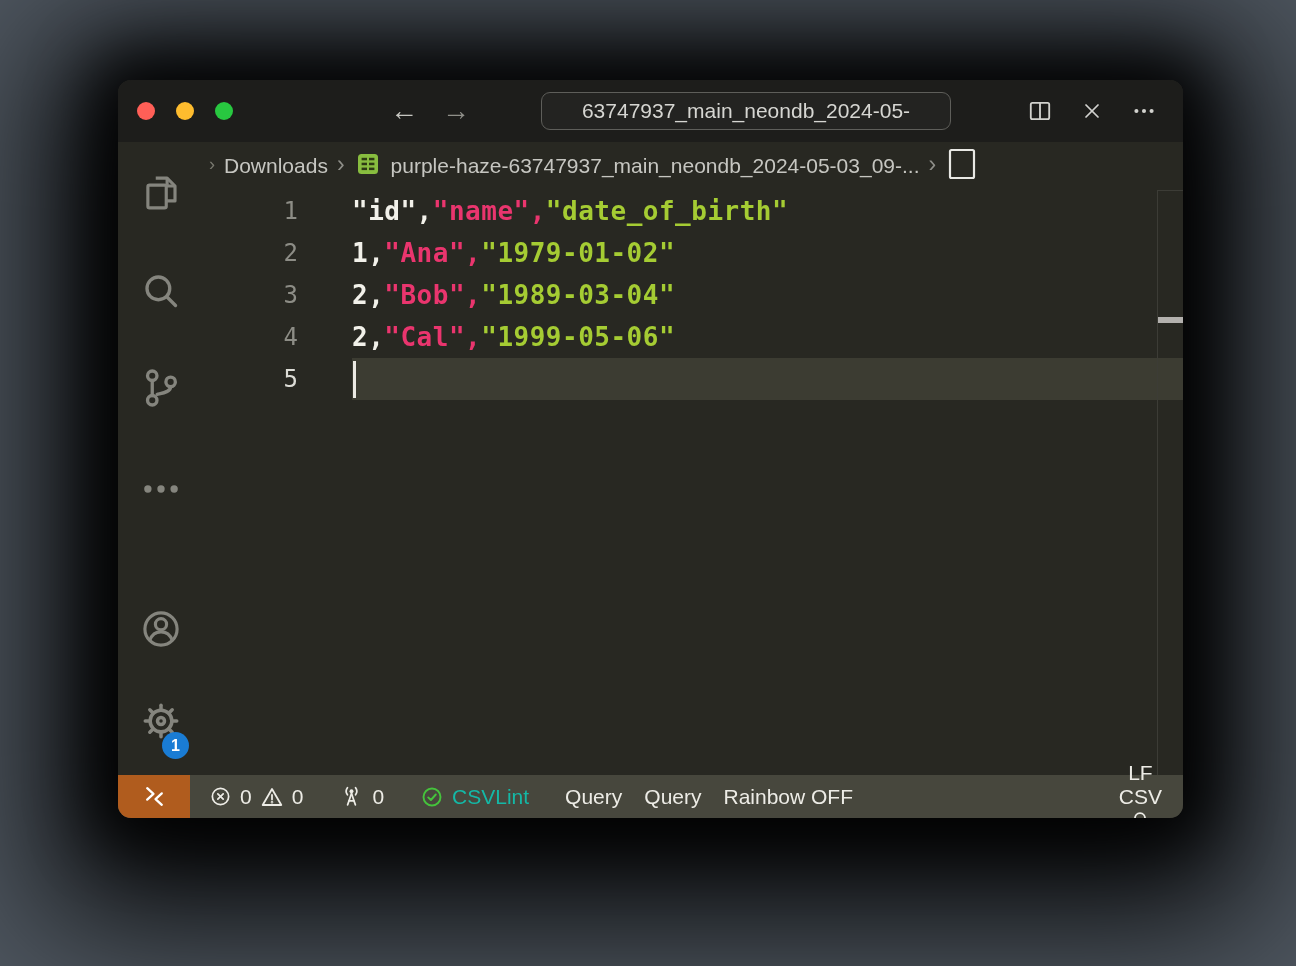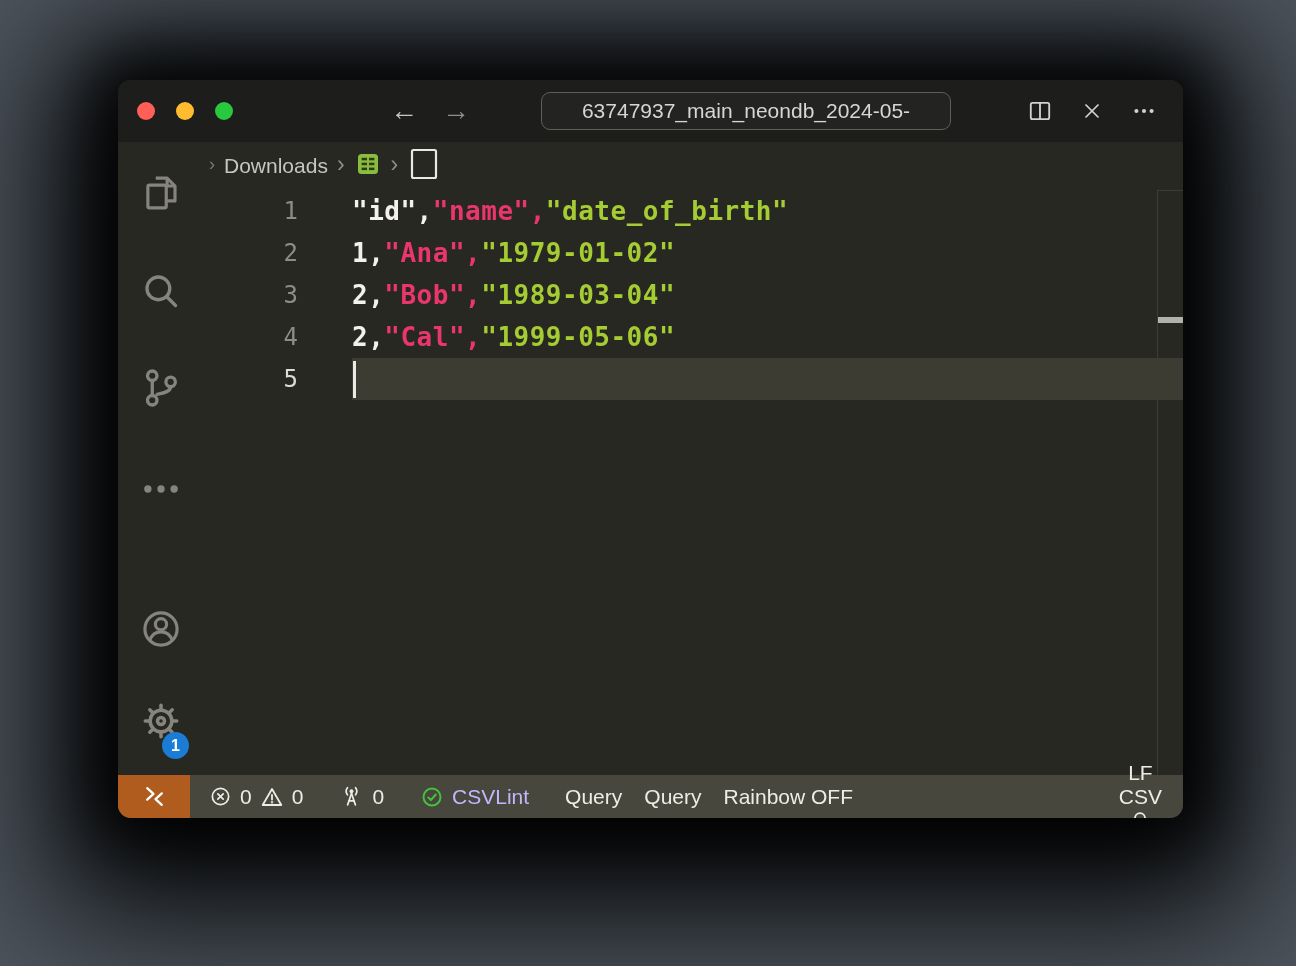--- a/index.html
+++ b/index.html
@@ -56,21 +56,21 @@
   .scroll-thumb { position:absolute; top:126px; left:0; right:0; height:6px; background:#b3b1ae; }
 
   
   .statusbar { height:43px; flex:none; background:#47473d; display:flex; align-items:center;
     color:#edece6; font-size:21px; }
   .remote { width:72px; height:100%; flex:none; background:#b05c1e;
     display:flex; align-items:center; justify-content:center; }
   .sb-item { display:flex; align-items:center; gap:8px; padding:0 11px; white-space:nowrap; }
   .sb-item svg { display:block; }
   .gap-m { margin-left:14px; }
-  .lint { color:#c4b5fd; }
+  .lint { color:#14b8a6; }
   .sb-right { margin-left:auto; display:flex; align-items:center; padding-right:8px;flex-direction:column; }
   .sb-right .sb-item { padding:0 13px; }
 </style>
 </head>
 <body>
 
 <div class="window">
 
   <div class="titlebar">
     <div class="traffic">
@@ -174,20 +174,21 @@
             <g fill="#2e3a14">
               <rect x="5.6" y="5.8" width="5.4" height="2.5"></rect>
                 <rect x="13" y="5.8" width="5.4" height="2.5"></rect>
               <rect x="5.6" y="10.7" width="5.4" height="2.5"></rect>
                 <rect x="13" y="10.7" width="5.4" height="2.5"></rect>
               <rect x="5.6" y="15.6" width="5.4" height="2.5"></rect>
                 <rect x="13" y="15.6" width="5.4" height="2.5"></rect>
             </g>
           </svg>
         </span>
+        <span>purple-haze-63747937_main_neondb_2024-05-03_09-...</span>
         <span class="bc-sep">›</span>
         <span class="bc-cuticon">
           <svg width="30" height="34" viewBox="0 0 30 34" fill="none" stroke="#e8e8e4" stroke-width="2.2">
             <rect x="3" y="3" width="24" height="28" rx="1.5"></rect>
           </svg>
         </span>
       </div>
 
       <div class="editor">
         <div class="row">

